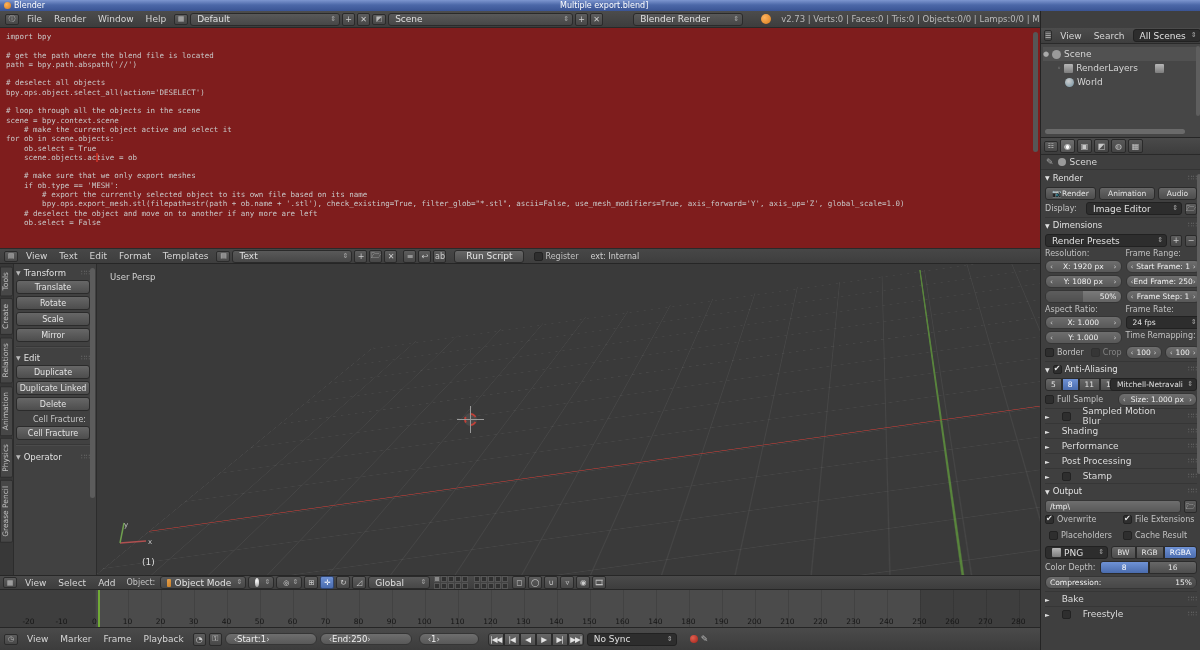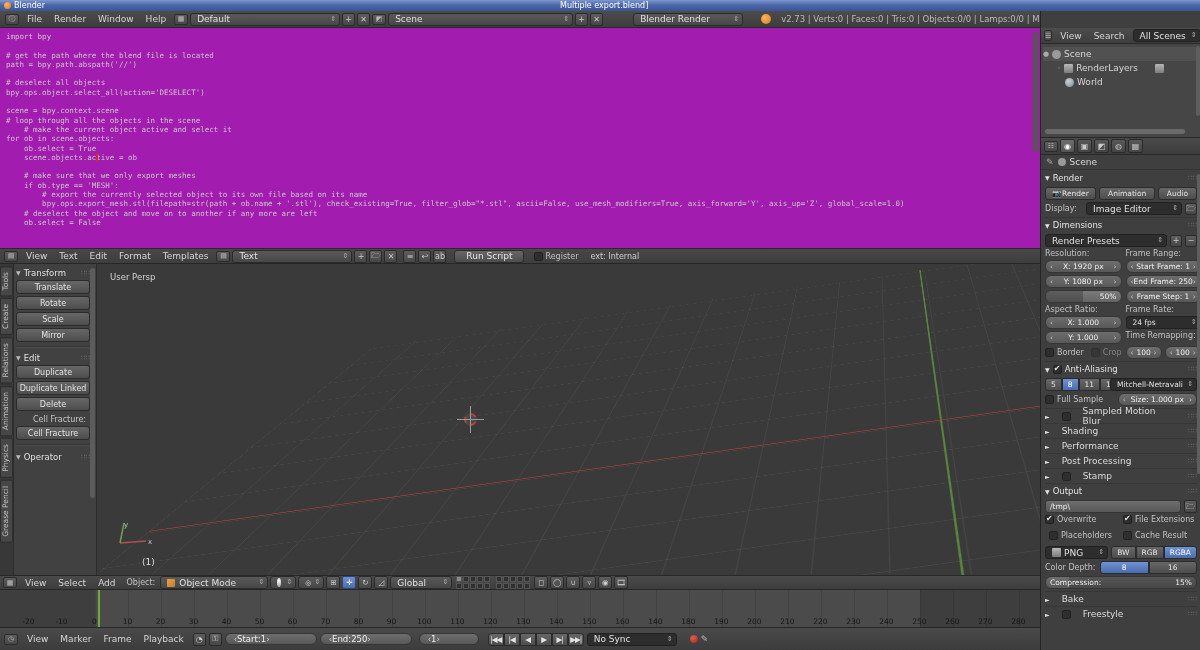--- a/index.html
+++ b/index.html
@@ -17,21 +17,21 @@
   .menubar { left:0; top:11px; width:1200px; height:17px; background:linear-gradient(180deg,#4c4c4c,#3d3d3d); border-bottom:1px solid #282828; display:flex; align-items:center; gap:2px; padding:0 5px; }
   .menu { padding:1px 6px; color:#d6d6d6; border-radius:2px; }
   .edicon { width:14px; height:11px; background:linear-gradient(180deg,#5d5d5d,#474747); border:1px solid #2b2b2b; border-radius:2px; display:inline-flex; align-items:center; justify-content:center; color:#bbb; font-size:7px; }
   .dd { background:linear-gradient(180deg,#595959,#474747); border:1px solid #2a2a2a; border-radius:3px; color:#e0e0e0; padding:1px 14px 1px 6px; position:relative; white-space:nowrap; height:13px; display:inline-flex; align-items:center; }
   .dd::after { content:"⇕"; position:absolute; right:3px; top:1px; font-size:7px; color:#aaa; }
   .darkdd { background:#2d2d2d; border:1px solid #212121; }
   .sq { width:13px; height:13px; background:linear-gradient(180deg,#5d5d5d,#474747); border:1px solid #2a2a2a; border-radius:2px; display:inline-flex; align-items:center; justify-content:center; font-size:8px; color:#ccc; }
   .stats { color:#b9b9b9; margin-left:8px; white-space:nowrap; font-size:8.5px; }
 
   
-  .texteditor { left:0; top:28px; width:1040px; height:221px; background:#a21caf; overflow:hidden; border-bottom:1px solid #2a2a2a; }
+  .texteditor { left:0; top:28px; width:1040px; height:221px; background:#7f1d1d; overflow:hidden; border-bottom:1px solid #2a2a2a; }
   .code { padding:4px 0 0 6px; font-family:"DejaVu Sans Mono", monospace; font-size:7.5px; line-height:9.3px; color:#c9c9c9; }
   .code-line { height:9.3px; white-space:pre; }
   .caret { left:96px; top:125px; width:2px; height:9px; background:#c03028; }
   .tescroll { right:2px; top:4px; width:5px; height:120px; background:#565656; border-radius:3px; }
 
   .teheader { left:0; top:249px; width:1040px; height:15px; background:linear-gradient(180deg,#474747,#3e3e3e); border-bottom:1px solid #262626; display:flex; align-items:center; gap:2px; padding:0 4px; }
   .field { background:linear-gradient(180deg,#6e6e6e,#585858); border:1px solid #353535; border-radius:7px; color:#f0f0f0; height:12px; display:inline-flex; align-items:center; padding:0 8px; white-space:nowrap; font-size:8.5px; }
   .btn { background:linear-gradient(180deg,#676767,#4d4d4d); border:1px solid #2b2b2b; border-radius:3px; color:#e4e4e4; height:13px; display:inline-flex; align-items:center; justify-content:center; padding:0 8px; white-space:nowrap; }
   .chk { width:9px; height:9px; background:#2e2e2e; border:1px solid #222; border-radius:2px; display:inline-block; position:relative; }
   .chk.on::after { content:"✔"; position:absolute; left:0px; top:-2px; font-size:8px; color:#e8e8e8; }
@@ -157,22 +157,22 @@
 <div class="abs texteditor">
   <div class="code">
       <div class="code-line">import bpy</div>
       <div class="code-line"></div>
       <div class="code-line"># get the path where the blend file is located</div>
       <div class="code-line">path = bpy.path.abspath('//')</div>
       <div class="code-line"></div>
       <div class="code-line"># deselect all objects</div>
       <div class="code-line">bpy.ops.object.select_all(action='DESELECT')</div>
       <div class="code-line"></div>
+      <div class="code-line"># loop through all the objects in the scene</div>
       <div class="code-line">scene = bpy.context.scene</div>
-      <div class="code-line"># loop through all the objects in the scene</div>
       <div class="code-line">    # make the current object active and select it</div>
       <div class="code-line">for ob in scene.objects:</div>
       <div class="code-line">    ob.select = True</div>
       <div class="code-line">    scene.objects.active = ob</div>
       <div class="code-line"></div>
       <div class="code-line">    # make sure that we only export meshes</div>
       <div class="code-line">    if ob.type == 'MESH':</div>
       <div class="code-line">        # export the currently selected object to its own file based on its name</div>
       <div class="code-line">        bpy.ops.export_mesh.stl(filepath=str(path + ob.name + '.stl'), check_existing=True, filter_glob="*.stl", ascii=False, use_mesh_modifiers=True, axis_forward='Y', axis_up='Z', global_scale=1.0)</div>
       <div class="code-line">    # deselect the object and move on to another if any more are left</div>
@@ -250,21 +250,21 @@
 </div>
 
 <div class="abs vpheader">
   <span class="edicon">▦</span>
   <span style="display:flex">
       <span class="menu">View</span>
       <span class="menu">Select</span>
       <span class="menu">Add</span>
     </span>
   <span class="plabel" style="margin:0 3px">Object:</span>
-  <span class="dd" style="width:108px">
+  <span class="dd" style="width:86px">
       <span class="cube"></span>
       <span>Object Mode</span>
     </span>
   <span class="dd" style="width:26px">
       <span class="sphere"></span>
     </span>
   <span class="dd" style="width:26px">
       <span style="font-size:7px">◎</span>
     </span>
   <span class="sq mini">⊞</span>

